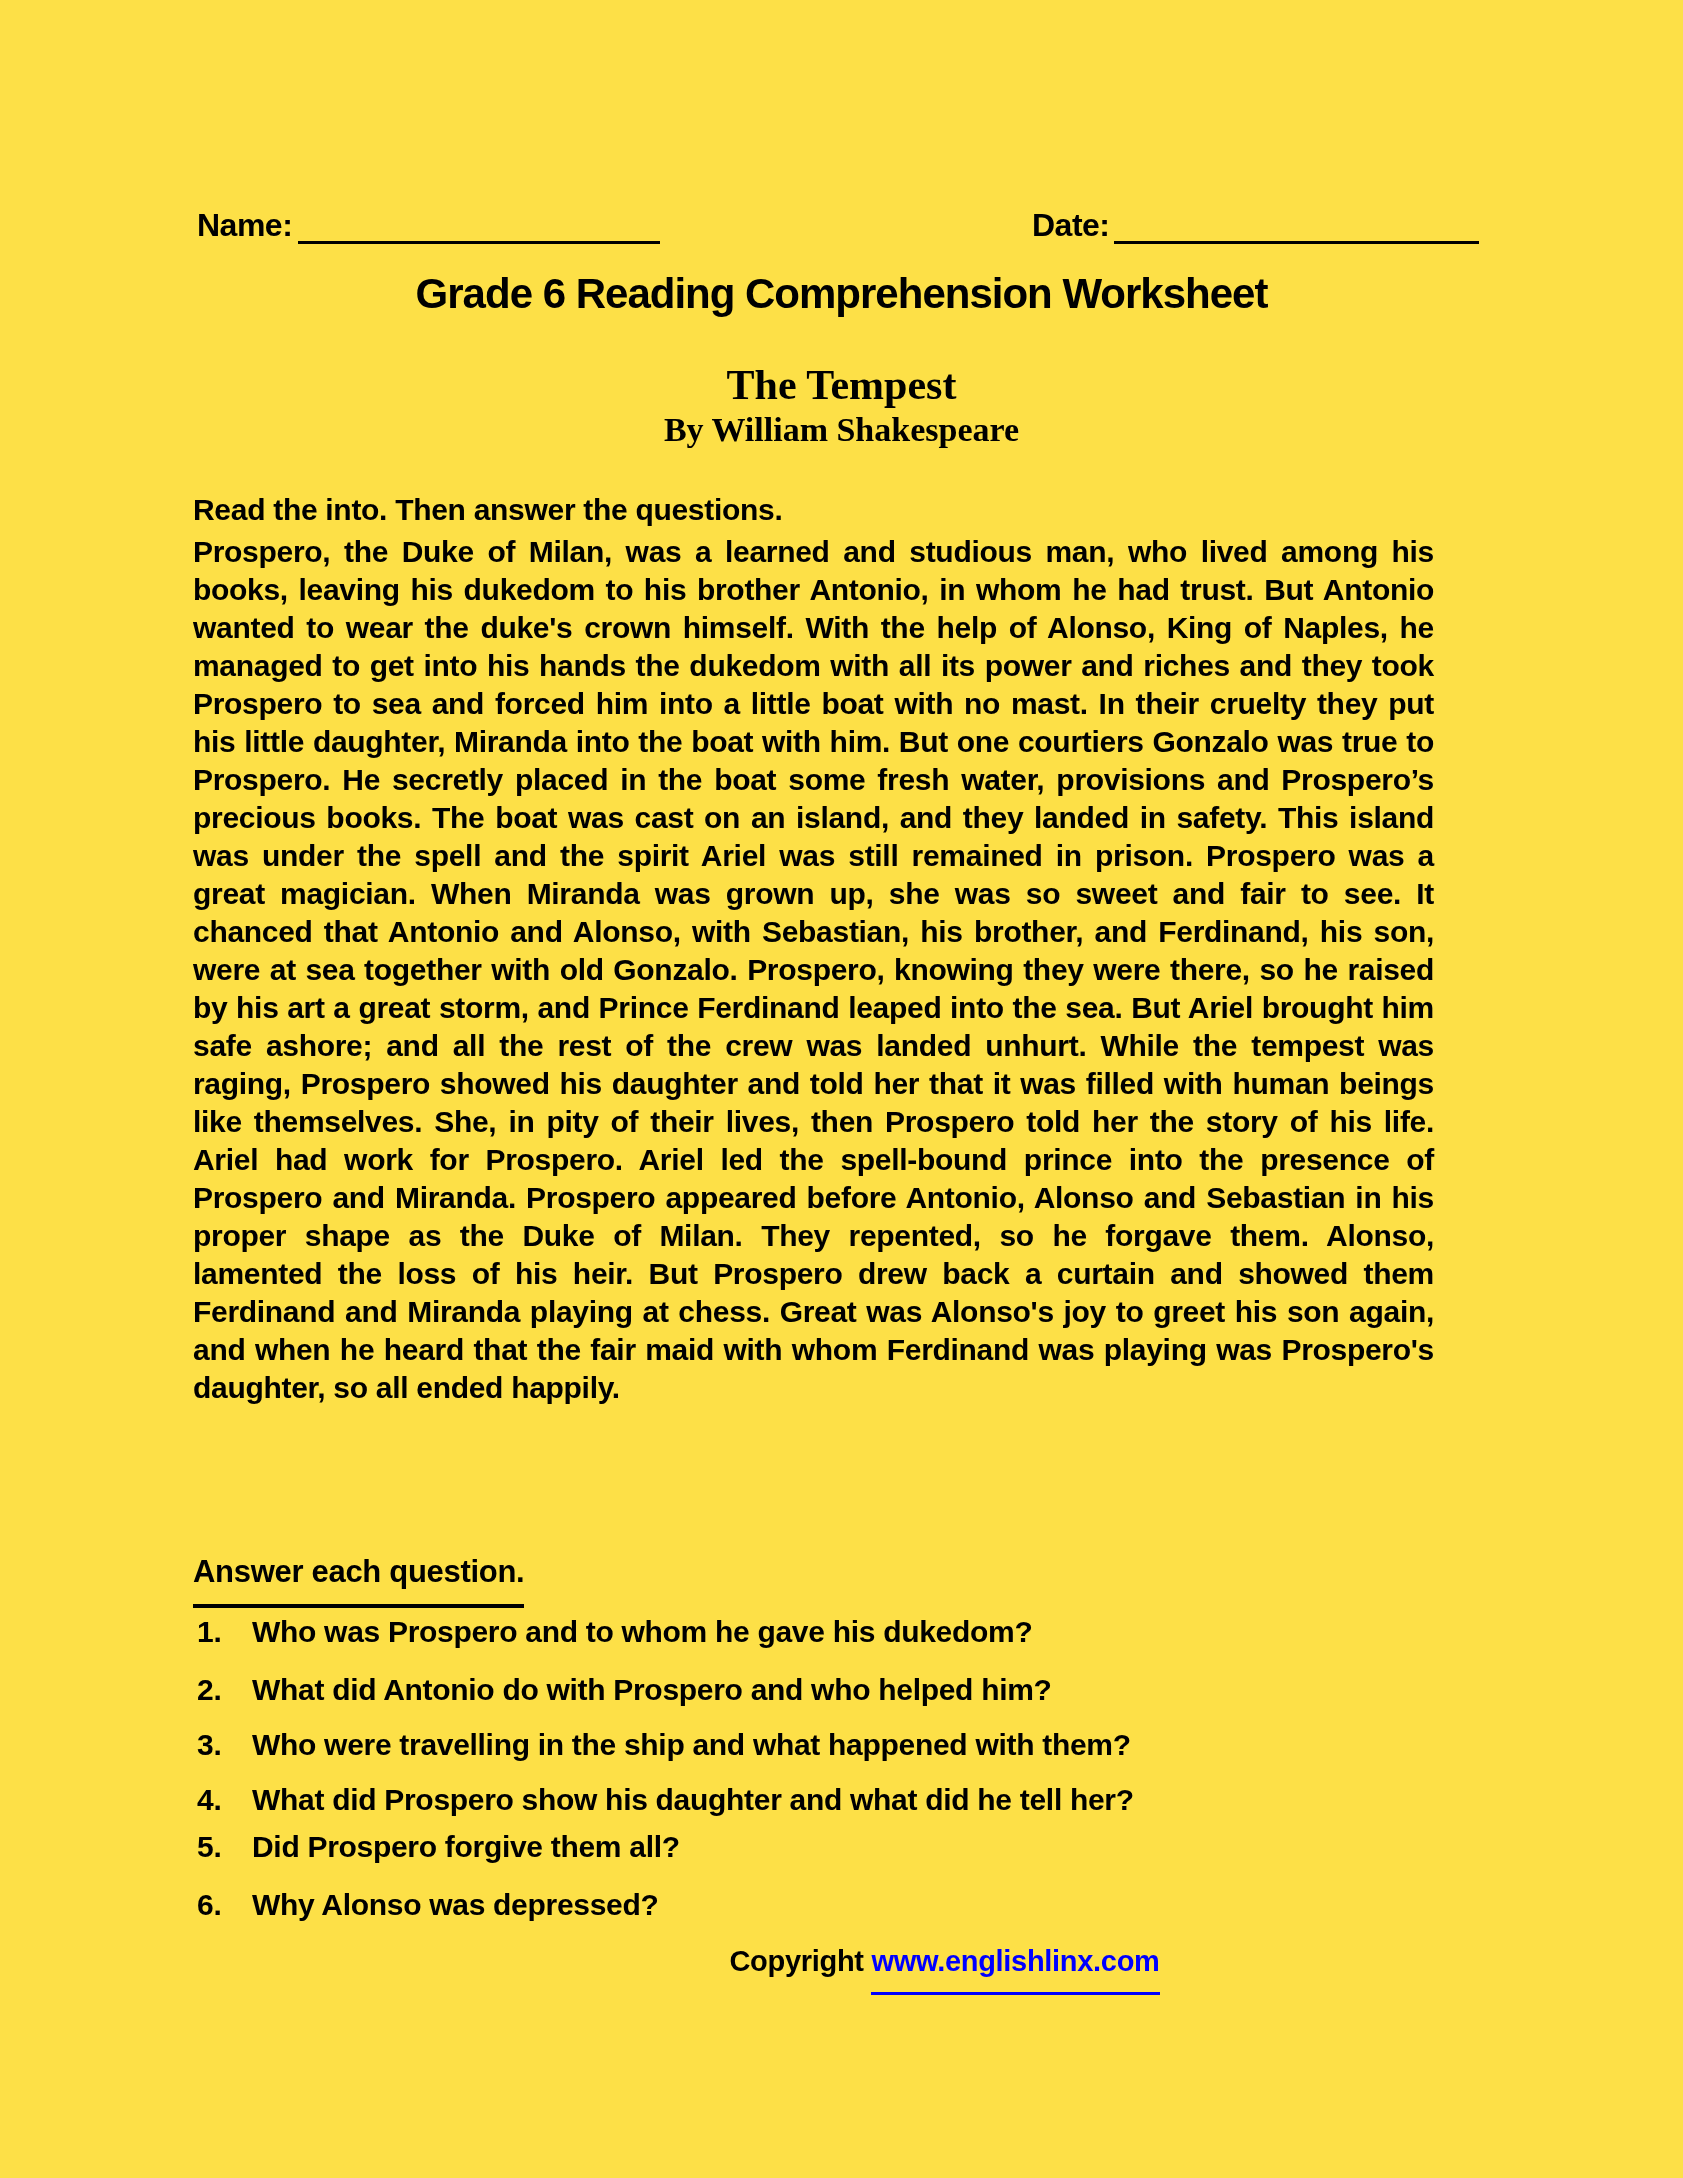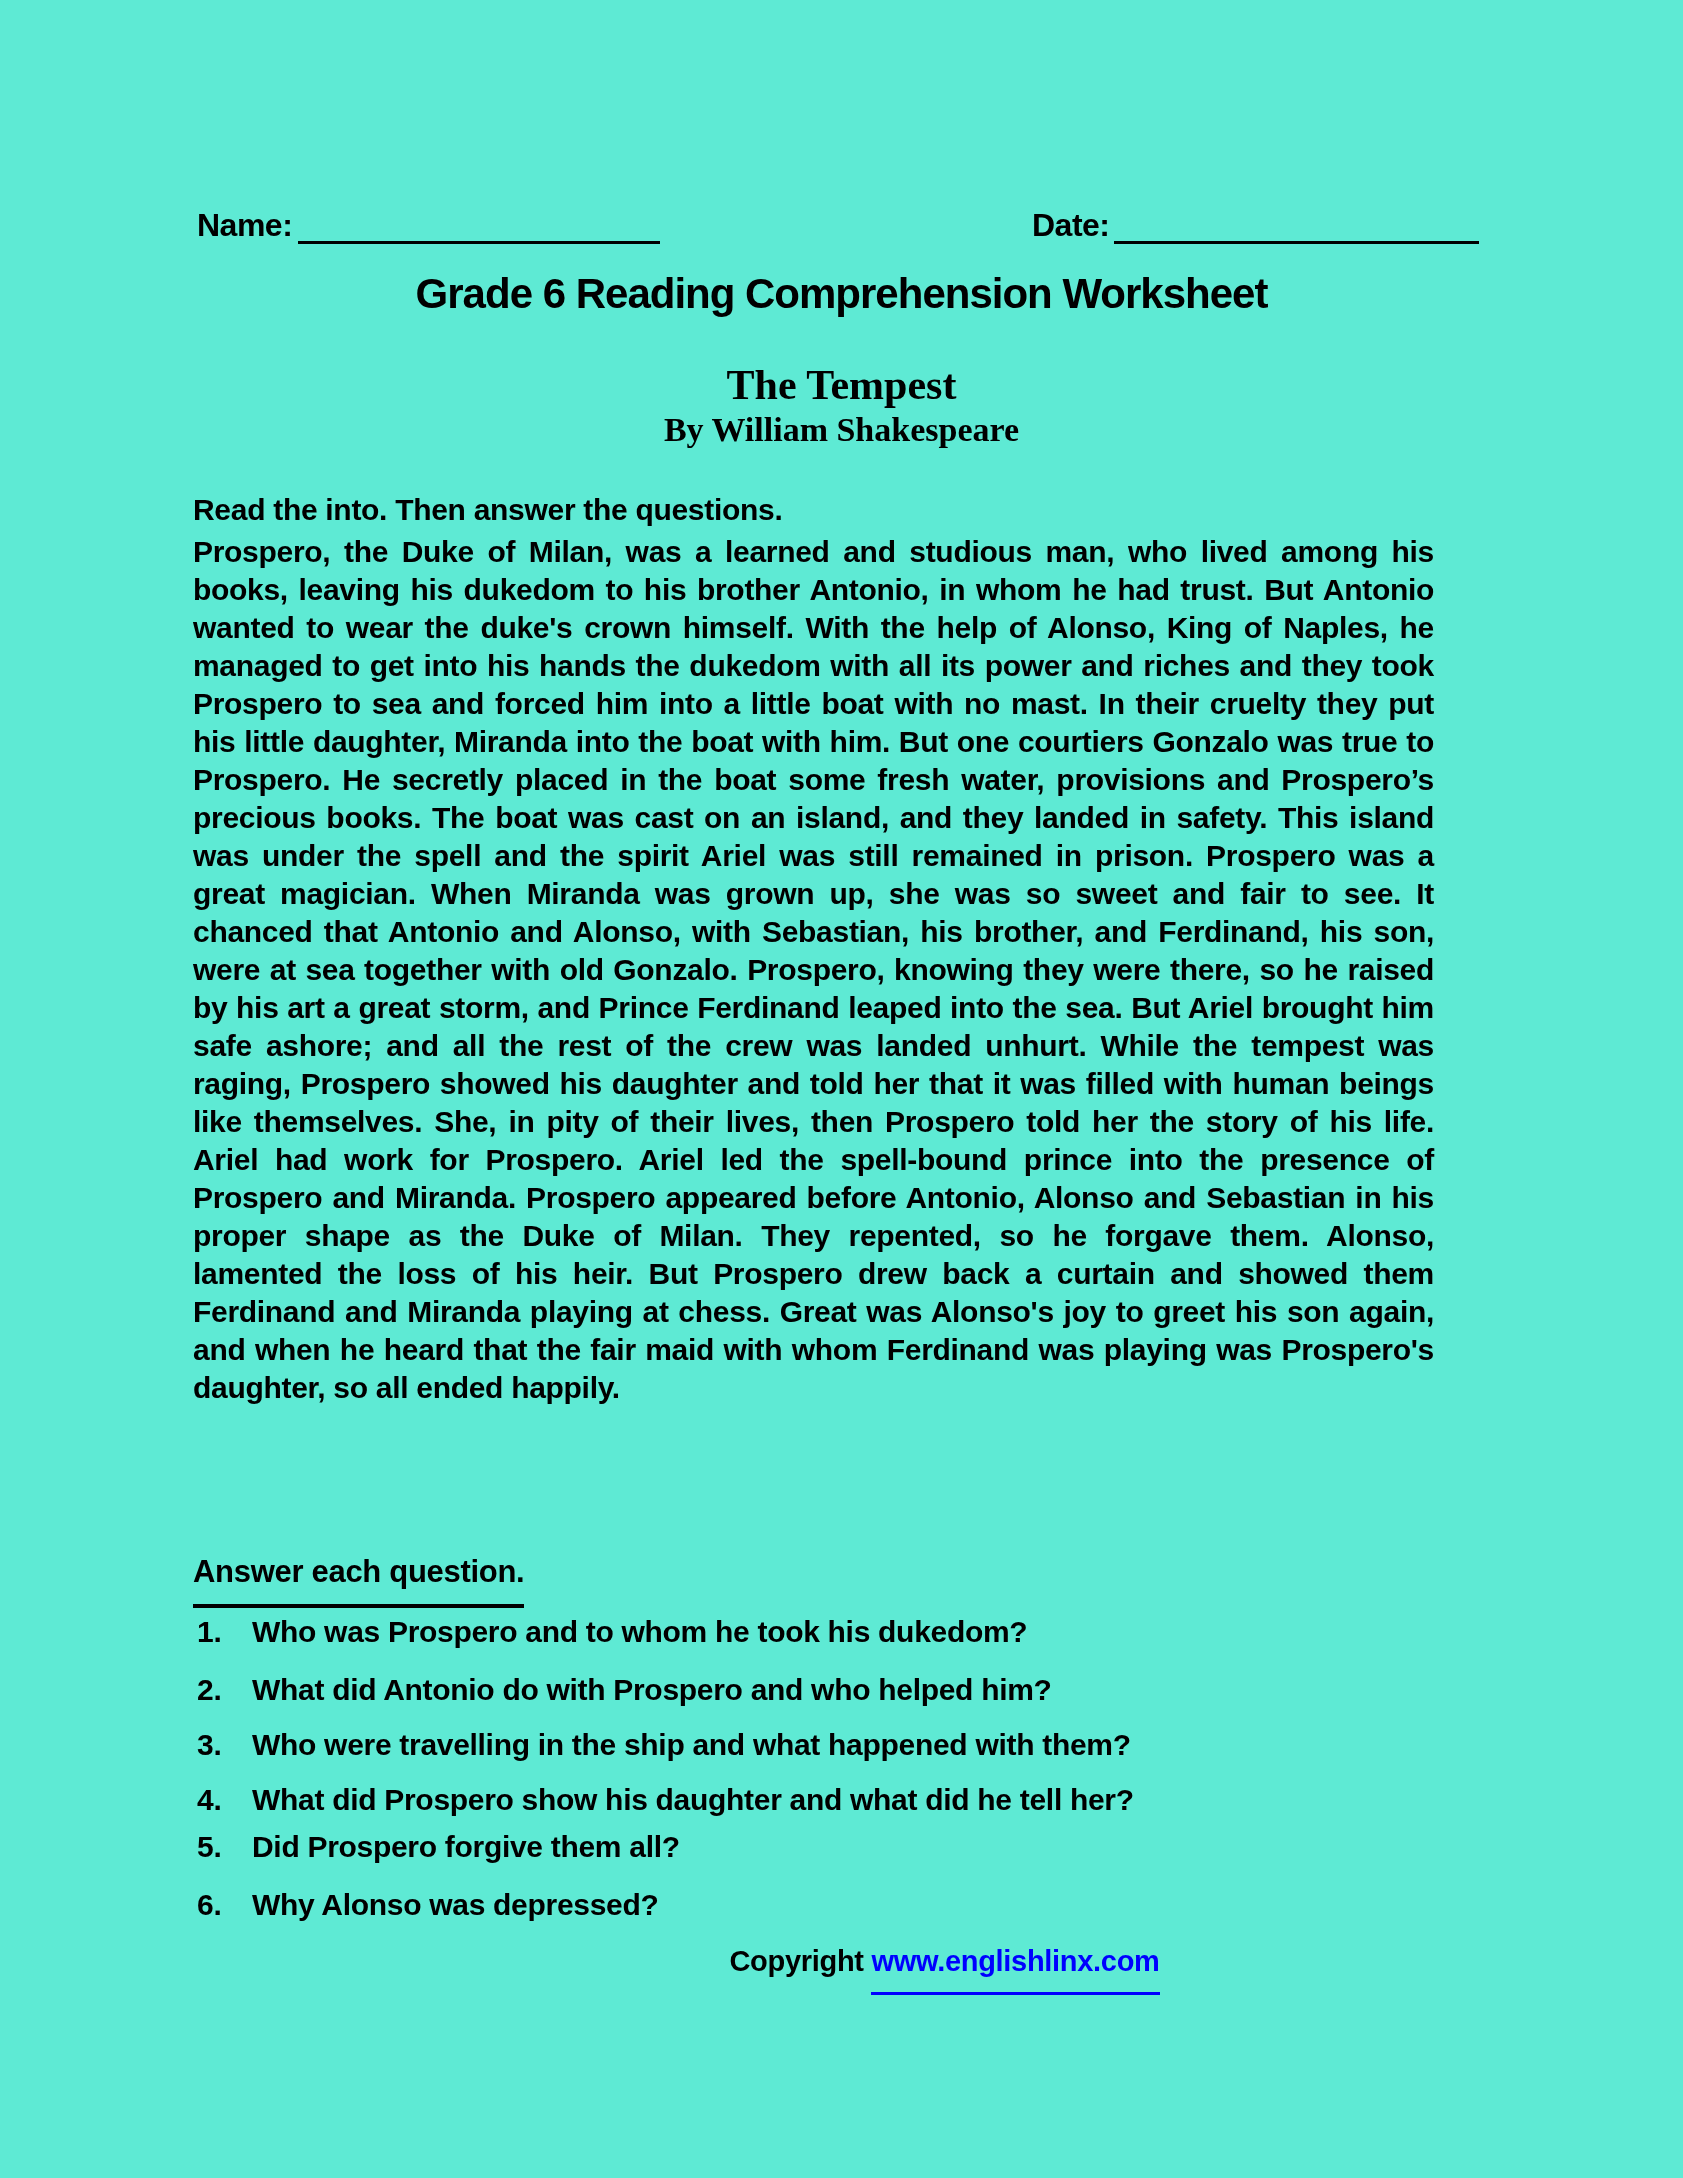--- a/index.html
+++ b/index.html
@@ -1,20 +1,20 @@
 <!DOCTYPE html>
 <html style="--link-color: #0000ff;"><head>
 <meta charset="utf-8">
 <style>
   html, body { margin: 0; padding: 0; background: #ffffff; }
   .page {
     position: relative;
     width: 1683px;
     height: 2178px;
-    background: #5eead4;
+    background: #fde047;
     color: #000000;
     font-family: "Liberation Sans", sans-serif;
     overflow: hidden;
   }
   .abs { position: absolute; }
 
   
   .field-label {
     top: 203px;
     font-size: 32px;
@@ -142,21 +142,21 @@
 
   <div class="abs instructions">Read the into. Then answer the questions.</div>
 
   <div class="abs story-text">Prospero, the Duke of Milan, was a learned and studious man, who lived among his books, leaving his dukedom to his brother Antonio, in whom he had trust. But Antonio wanted to wear the duke's crown himself. With the help of Alonso, King of Naples, he managed to get into his hands the dukedom with all its power and riches and they took Prospero to sea and forced him into a little boat with no mast. In their cruelty they put his little daughter, Miranda into the boat with him. But one courtiers Gonzalo was true to Prospero. He secretly placed in the boat some fresh water, provisions and Prospero’s precious books. The boat was cast on an island, and they landed in safety. This island was under the spell and the spirit Ariel was still remained in prison. Prospero was a great magician. When Miranda was grown up, she was so sweet and fair to see. It chanced that Antonio and Alonso, with Sebastian, his brother, and Ferdinand, his son, were at sea together with old Gonzalo. Prospero, knowing they were there, so he raised by his art a great storm, and Prince Ferdinand leaped into the sea. But Ariel brought him safe ashore; and all the rest of the crew was landed unhurt. While the tempest was raging, Prospero showed his daughter and told her that it was filled with human beings like themselves. She, in pity of their lives, then Prospero told her the story of his life. Ariel had work for Prospero. Ariel led the spell-bound prince into the presence of Prospero and Miranda. Prospero appeared before Antonio, Alonso and Sebastian in his proper shape as the Duke of Milan. They repented, so he forgave them. Alonso, lamented the loss of his heir. But Prospero drew back a curtain and showed them Ferdinand and Miranda playing at chess. Great was Alonso's joy to greet his son again, and when he heard that the fair maid with whom Ferdinand was playing was Prospero's daughter, so all ended happily.</div>
 
   <div class="abs answer-heading">
     <span>Answer each question.</span>
   </div>
 
   <div class="abs question" id="q1">
-    <span class="q-num">1.</span><span>Who was Prospero and to whom he took his dukedom?</span>
+    <span class="q-num">1.</span><span>Who was Prospero and to whom he gave his dukedom?</span>
   </div>
   <div class="abs question" id="q2">
     <span class="q-num">2.</span><span>What did Antonio do with Prospero and who helped him?</span>
   </div>
   <div class="abs question" id="q3">
     <span class="q-num">3.</span><span>Who were travelling in the ship and what happened with them?</span>
   </div>
   <div class="abs question" id="q4">
     <span class="q-num">4.</span><span>What did Prospero show his daughter and what did he tell her?</span>
   </div>

